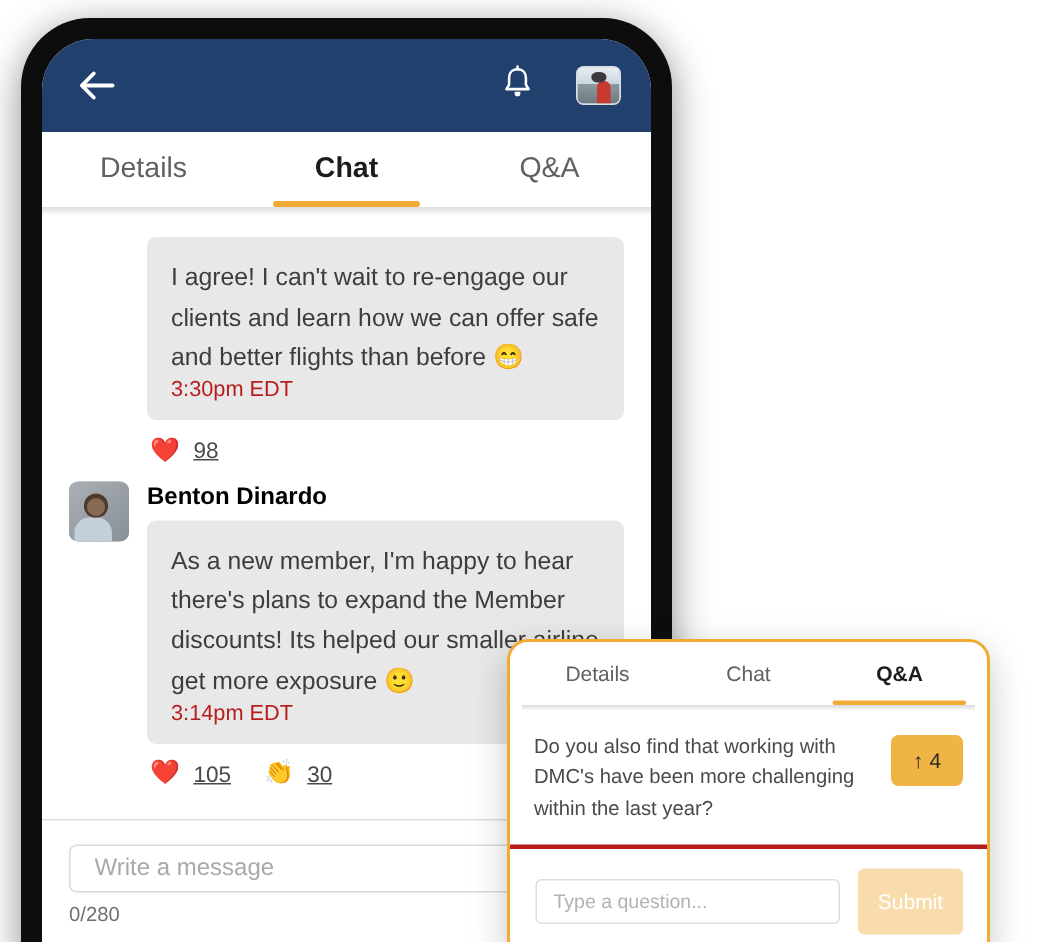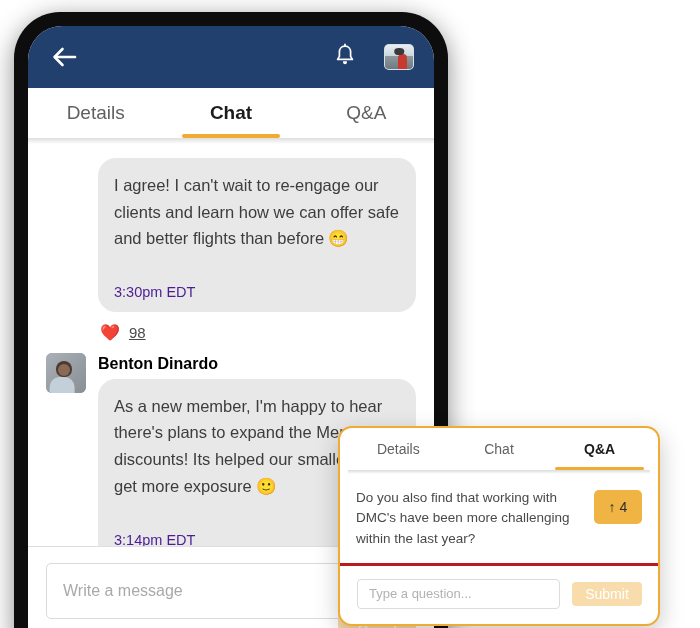--- a/index.html
+++ b/index.html
@@ -151,35 +151,35 @@
   .msg-col { flex: 1; min-width: 0; }
   .msg-author {
     font-size: 16px;
     color: #000000;
     font-weight: 700;
     margin: 2px 0 6px 0;
     line-height: 1.1;
   }
   .bubble {
     background: #e8e8e8;
-    border-radius: 18px;
+    border-radius: 6px;
     padding: 14px 16px 12px 16px;
     box-sizing: border-box;
   }
   .bubble-text {
     font-size: 16.5px;
     line-height: 1.62;
     color: #3d3d3f;
     margin: 0;
     white-space: pre-wrap;
   }
   .bubble-time {
     font-size: 14.5px;
-    color: #4c1d95;
-    margin-top: 32px;
+    color: #b91c1c;
+    margin-top: 0;
   }
   .reactions {
     display: flex;
     align-items: center;
     gap: 8px;
     padding: 12px 2px 0 2px;
   }
   .reaction {
     display: flex;
     align-items: center;
@@ -194,21 +194,21 @@
   
   #composer {
     position: relative;
     border-top: 1px solid #dedede;
     padding: 16px 18px 0 18px;
     box-sizing: border-box;
     background: #ffffff;
   }
   #message-input {
     width: 100%;
-    height: 56px;
+    height: 32px;
     border: 1px solid #dadada;
     border-radius: 5px;
     background: #fff;
     font-size: 16px;
     color: #3d3d3f;
     padding: 0 16px;
     box-sizing: border-box;
     outline: none;
     font-family: "Liberation Sans", sans-serif;
   }
@@ -328,21 +328,21 @@
     box-sizing: border-box;
     outline: none;
     color: #3d3d3f;
     font-family: "Liberation Sans", sans-serif;
     background: #fff;
   }
   #qa-question-input::placeholder { color: #b2b2b4; }
   #qa-submit-button {
     flex: 0 0 auto;
     width: 70px;
-    height: 24px;
+    height: 44px;
     background: #f8dcab;
     border: none;
     border-radius: 4px;
     color: #ffffff;
     font-size: 14px;
     cursor: pointer;
     font-family: "Liberation Sans", sans-serif;
   }
 </style>
 </head>

